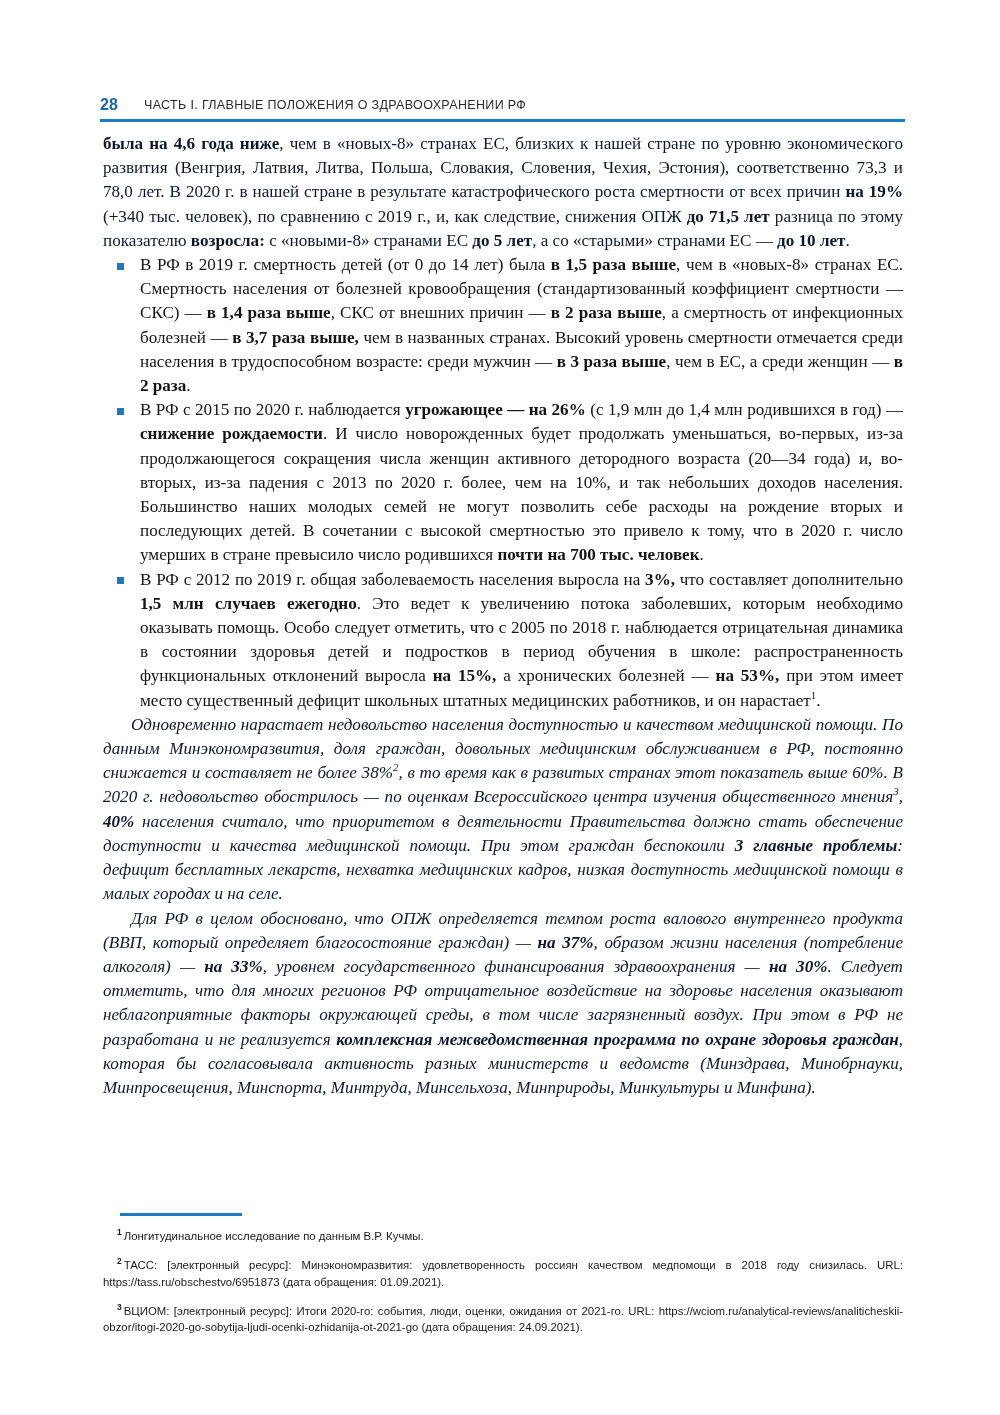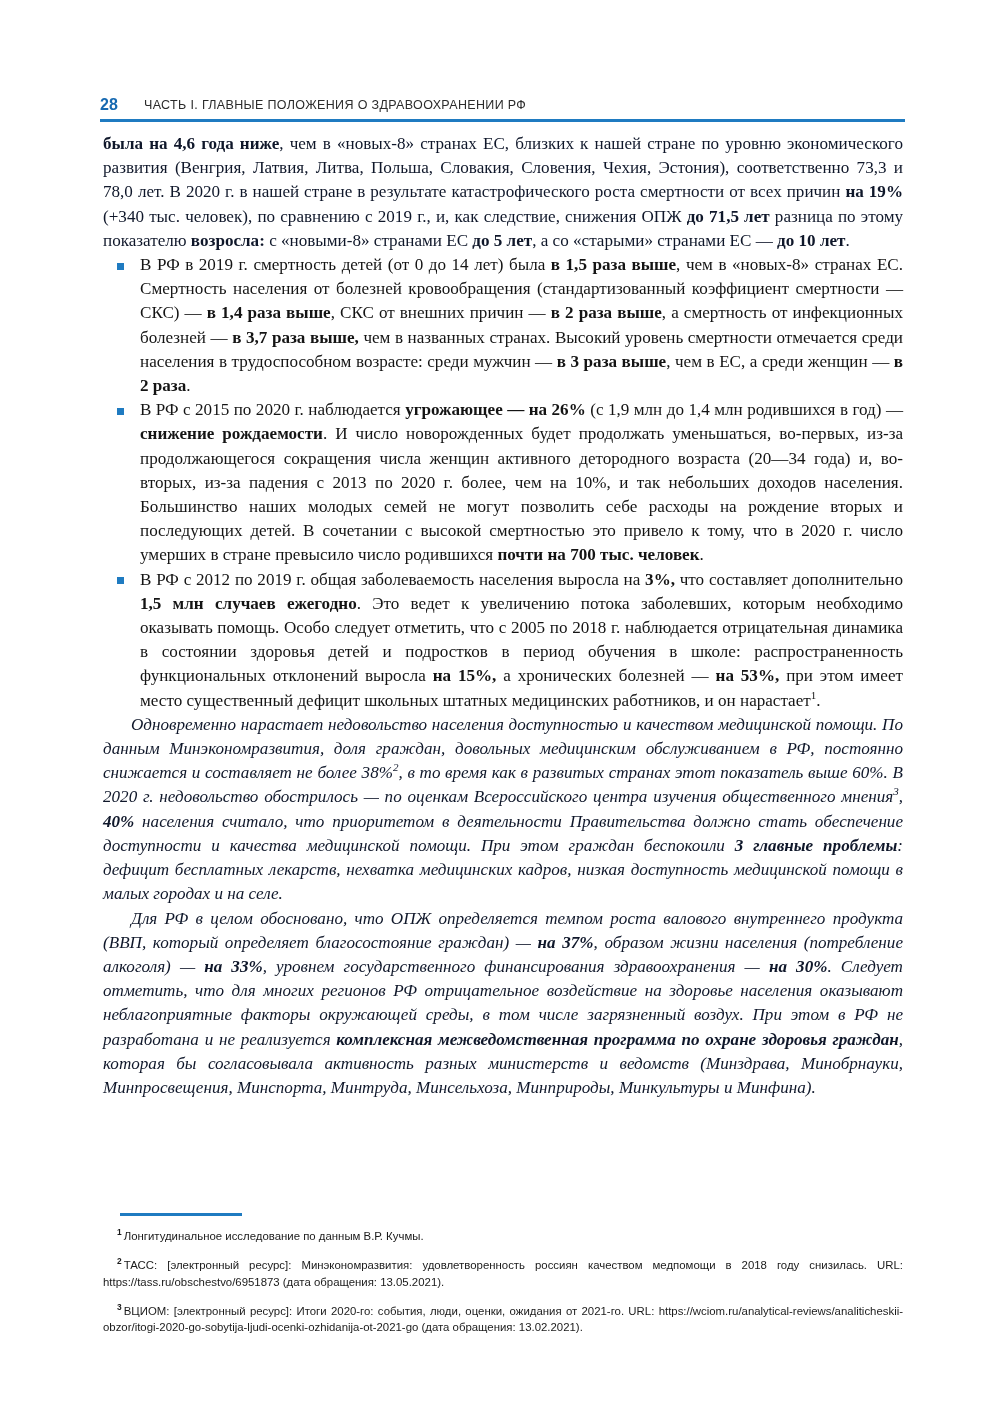--- a/index.html
+++ b/index.html
@@ -210,20 +210,20 @@
 
   </div>
 
   <div class="footnote-rule"></div>
 
   <div class="footnotes">
     <p class="fn-indent">
       <span class="fn-mark">1</span><span>Лонгитудинальное исследование по данным В.Р. Кучмы.</span>
     </p>
     <p class="fn-indent">
-      <span class="fn-mark">2</span><span>ТАСС: [электронный ресурс]: Минэкономразвития: удовлетворенность россиян качеством медпомощи в 2018 году снизилась. URL: https://tass.ru/obschestvo/6951873 (дата обращения: 13.05.2021).</span>
+      <span class="fn-mark">2</span><span>ТАСС: [электронный ресурс]: Минэкономразвития: удовлетворенность россиян качеством медпомощи в 2018 году снизилась. URL: https://tass.ru/obschestvo/6951873 (дата обращения: 01.09.2021).</span>
     </p>
     <p class="fn-indent">
-      <span class="fn-mark">3</span><span>ВЦИОМ: [электронный ресурс]: Итоги 2020-го: события, люди, оценки, ожидания от 2021-го. URL: https://wciom.ru/analytical-reviews/analiticheskii-obzor/itogi-2020-go-sobytija-ljudi-ocenki-ozhidanija-ot-2021-go (дата обращения: 13.02.2021).</span>
+      <span class="fn-mark">3</span><span>ВЦИОМ: [электронный ресурс]: Итоги 2020-го: события, люди, оценки, ожидания от 2021-го. URL: https://wciom.ru/analytical-reviews/analiticheskii-obzor/itogi-2020-go-sobytija-ljudi-ocenki-ozhidanija-ot-2021-go (дата обращения: 24.09.2021).</span>
     </p>
   </div>
 
 </div>
 
 </body></html>

